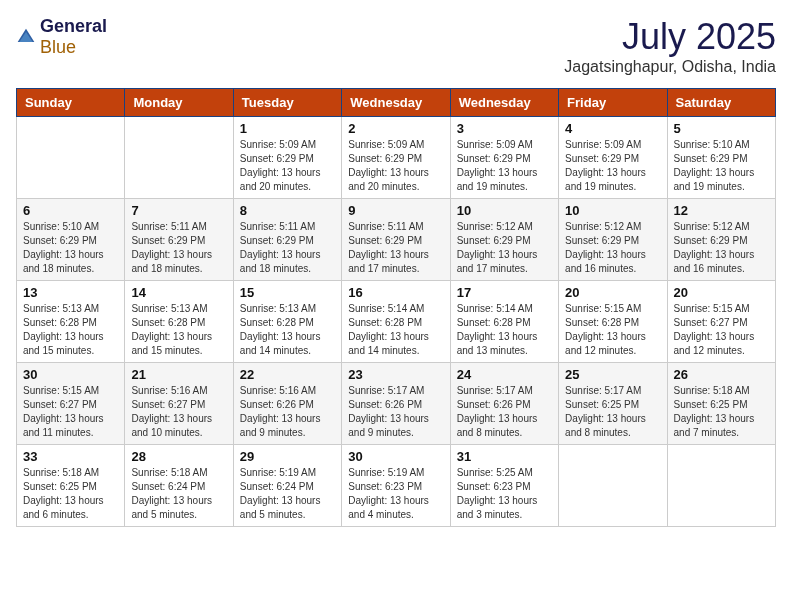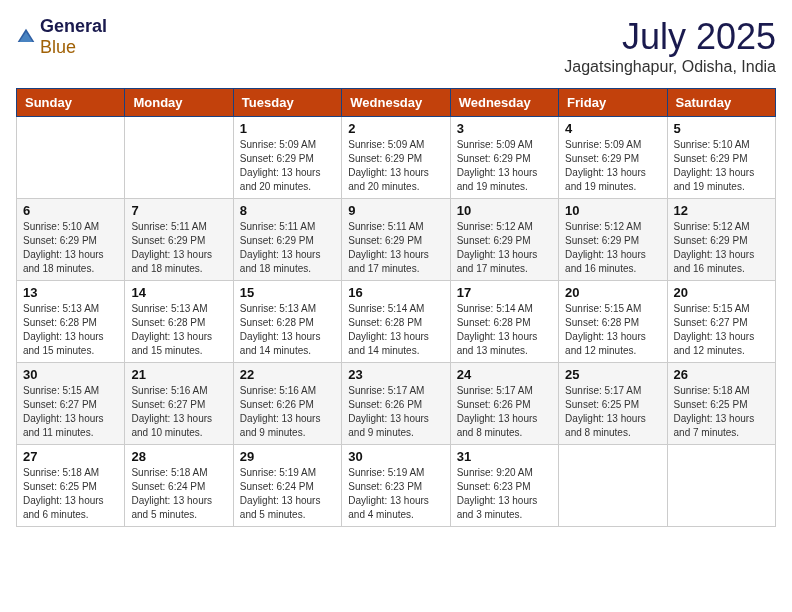--- a/index.html
+++ b/index.html
@@ -285,21 +285,21 @@
         </td>
         <td>
           <span class="day-number">26</span>
           <div class="cell-content" style="white-space: pre-line;">Sunrise: 5:18 AM
 Sunset: 6:25 PM
 Daylight: 13 hours and 7 minutes.</div>
         </td>
       </tr>
       <tr>
         <td>
-          <span class="day-number">27</span>
+          <span class="day-number">33</span>
           <div class="cell-content" style="white-space: pre-line;">Sunrise: 5:18 AM
 Sunset: 6:25 PM
 Daylight: 13 hours and 6 minutes.</div>
         </td>
         <td>
           <span class="day-number">28</span>
           <div class="cell-content" style="white-space: pre-line;">Sunrise: 5:18 AM
 Sunset: 6:24 PM
 Daylight: 13 hours and 5 minutes.</div>
         </td>
@@ -310,21 +310,21 @@
 Daylight: 13 hours and 5 minutes.</div>
         </td>
         <td>
           <span class="day-number">30</span>
           <div class="cell-content" style="white-space: pre-line;">Sunrise: 5:19 AM
 Sunset: 6:23 PM
 Daylight: 13 hours and 4 minutes.</div>
         </td>
         <td>
           <span class="day-number">31</span>
-          <div class="cell-content" style="white-space: pre-line;">Sunrise: 9:20 AM
+          <div class="cell-content" style="white-space: pre-line;">Sunrise: 5:25 AM
 Sunset: 6:23 PM
 Daylight: 13 hours and 3 minutes.</div>
         </td>
         <td class="empty-cell"></td>
         <td class="empty-cell"></td>
       </tr>
     </tbody>
 </table>
 
 </body></html>

